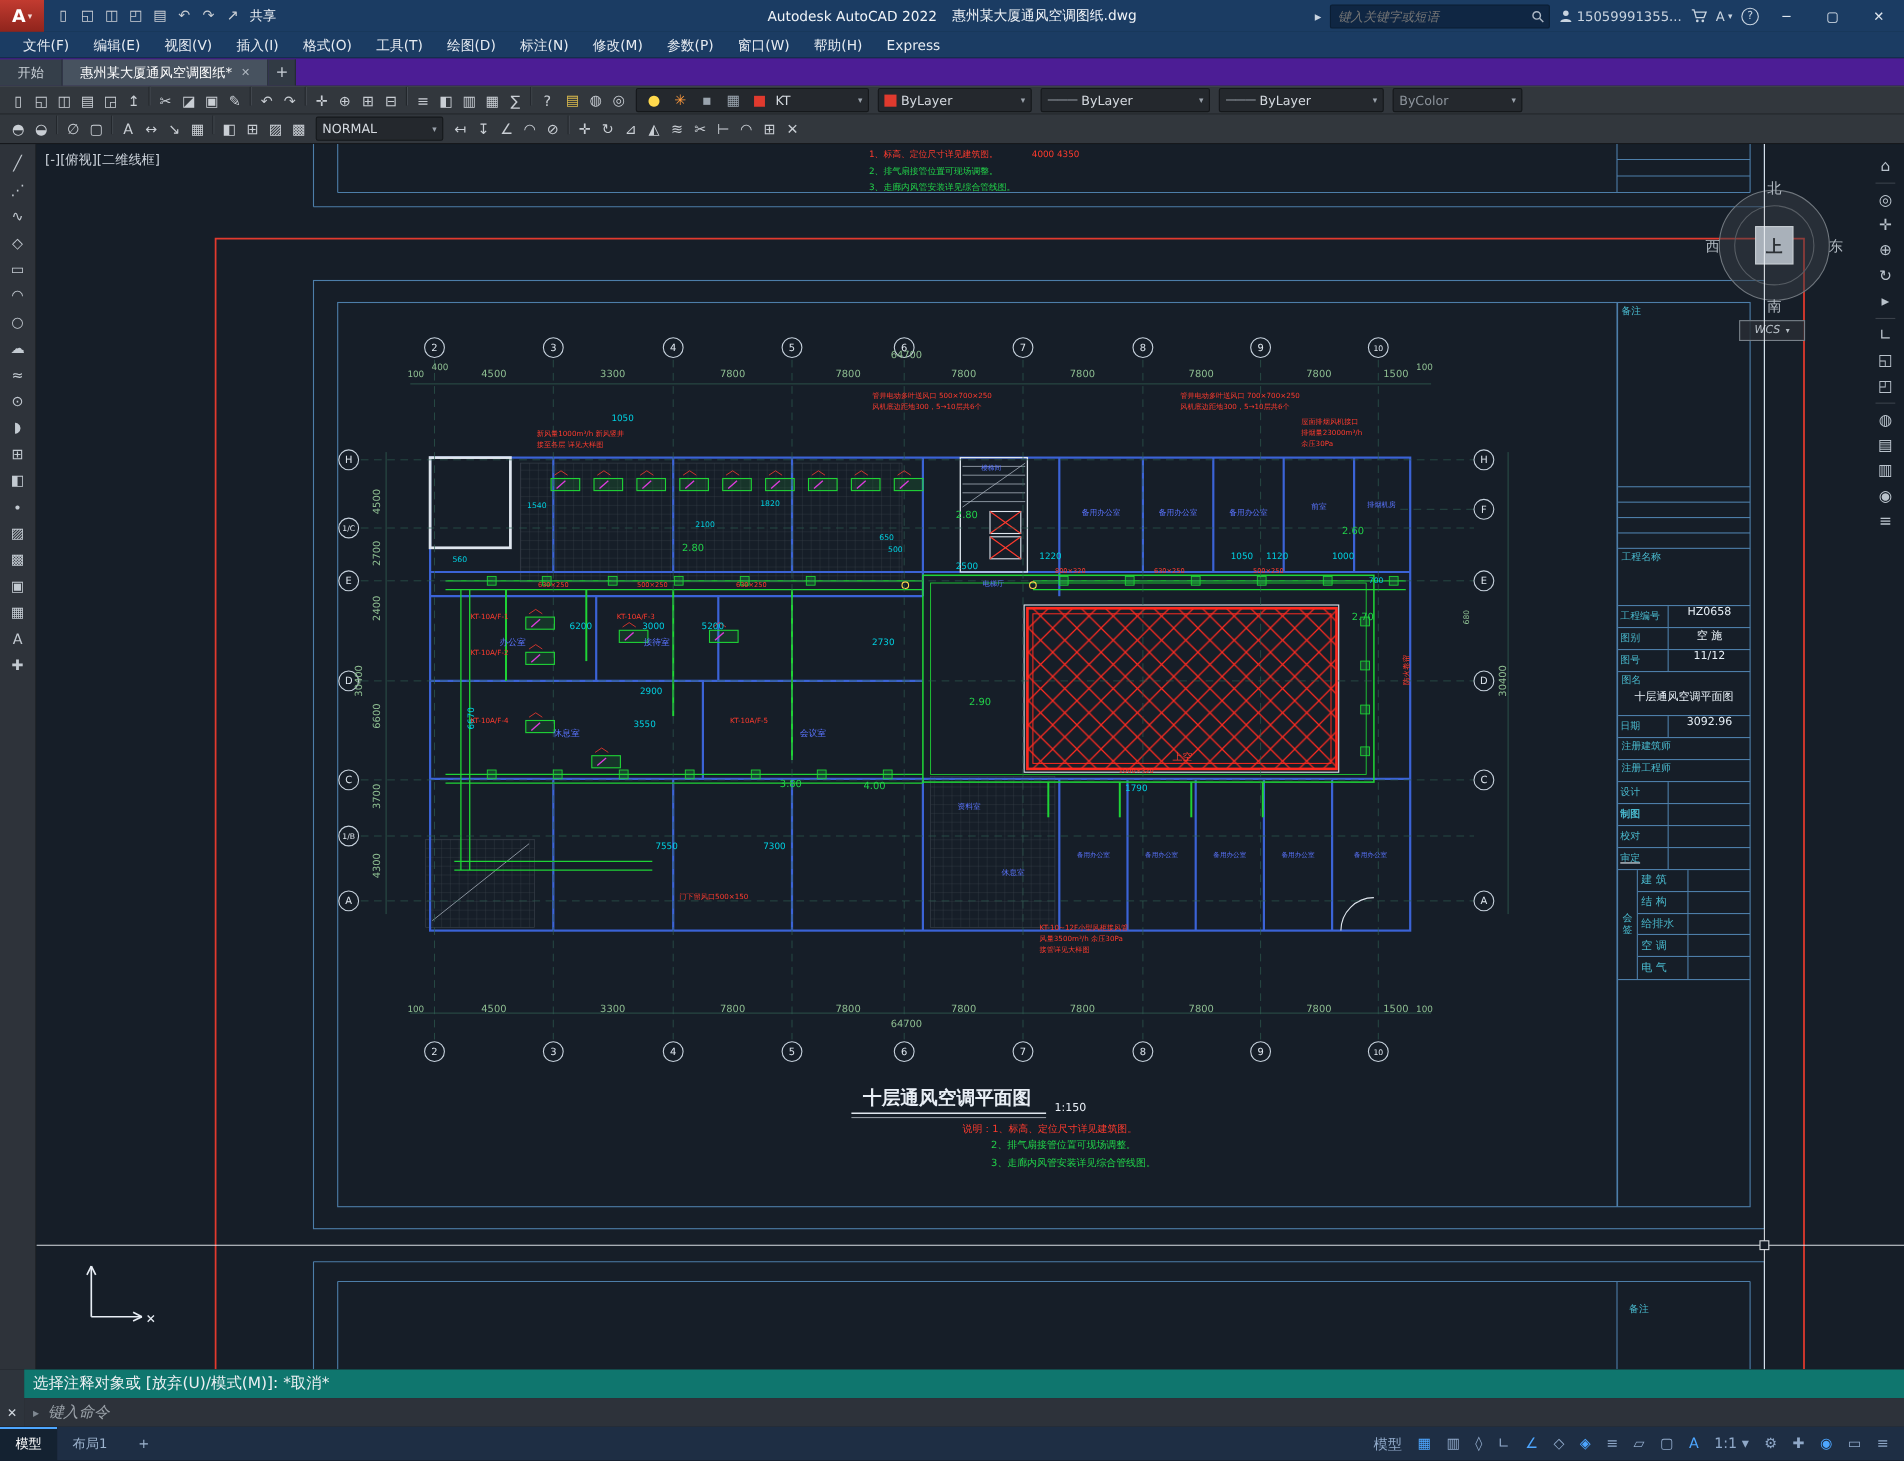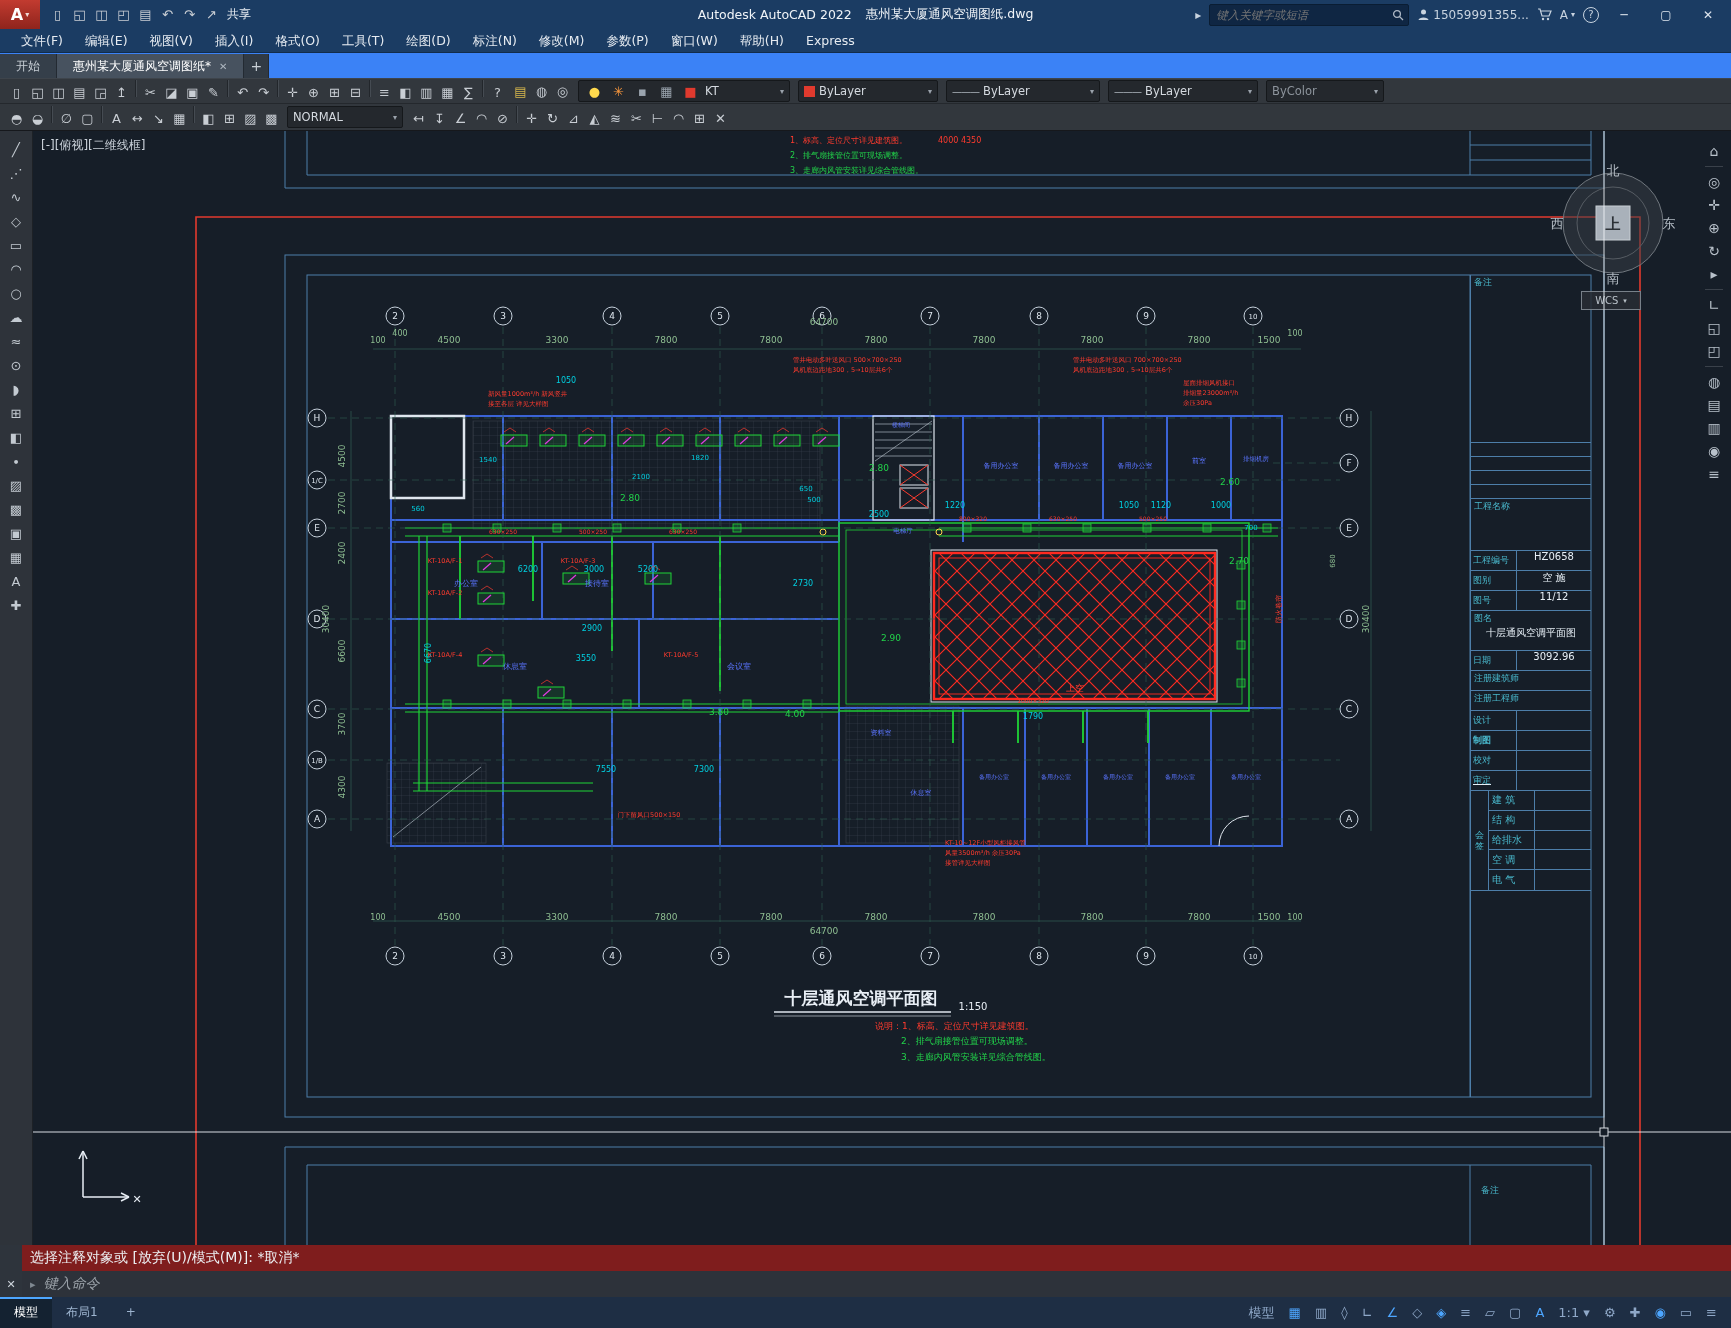--- a/index.html
+++ b/index.html
@@ -26,21 +26,21 @@
                     font-size:11.5px;font-family:inherit;font-style:italic;}
   .tb-mini{color:#c9d4e0;font-size:12px;display:flex;align-items:center;gap:3px;}
   .winbtn{width:34px;height:29px;display:flex;align-items:center;justify-content:center;
           color:#dfe6ee;font-size:12px;}
   
   #menubar{position:absolute;left:0;top:29px;width:1731px;height:24px;background:#1b3c63;
            border-bottom:1px solid #122c4a;display:flex;align-items:center;padding-left:10px;
            box-sizing:border-box;}
   .menu-item{color:#e6ebf1;font-size:12.5px;padding:0 11px;height:24px;line-height:24px;}
   
-  #tabbar{position:absolute;left:0;top:53px;width:1731px;height:25px;background:#3b82f6;
+  #tabbar{position:absolute;left:0;top:53px;width:1731px;height:25px;background:#4c1d95;
           display:flex;align-items:flex-end;}
   .ftab{height:24px;display:flex;align-items:center;padding:0 16px;font-size:12px;color:#c8cfd6;
         background:#353f4a;border-right:1px solid #232a32;gap:8px;}
   .ftab.active{background:#47525f;color:#fff;}
   .ftab .x{color:#aeb7c0;font-size:10px;}
   .newtab{width:24px;height:24px;display:flex;align-items:center;justify-content:center;
           color:#c8cfd6;font-size:14px;background:#313a44;border-right:1px solid #232a32;}
   
   .toolbar{position:absolute;left:0;width:1731px;background:#32373d;display:flex;align-items:center;
            padding:0 6px;box-sizing:border-box;gap:2px;white-space:nowrap;}
@@ -65,21 +65,21 @@
   #rightbar .tbi{font-size:14px;color:#b9c2cb;width:24px;height:20px;line-height:20px;}
   #rightbar .tbsep{width:18px;height:1px;background:#3a414a;border:none;margin:2px 0;}
   
   #canvas{position:absolute;left:33px;top:131px;width:1698px;height:1114px;background:#161e28;
           overflow:hidden;}
   #plan,#overlay{position:absolute;left:0;top:0;}
   #overlay{pointer-events:none;z-index:30;}
   #vp-label{position:absolute;left:8px;top:6px;color:#ccd3db;font-size:12px;z-index:20;}
   #wcs-badge{position:absolute;left:1548px;top:160px;width:58px;height:17px;border:1px solid #788089;
              background:rgba(40,45,52,.85);color:#b8c0c8;font-size:10px;display:flex;align-items:center;
-             justify-content:center;gap:5px;z-index:20;}
+             justify-content:center;gap:5px;z-index:20;font-style:italic;}
   #wcs-badge .caret{font-size:7px;}
   svg text{font-family:"DejaVu Sans","Liberation Sans",sans-serif;}
   .steel{stroke:#4d7ea9;fill:none;stroke-width:1;}
   .redline{stroke:#e23a2e;fill:none;stroke-width:1.6;}
   .wallg{stroke:#3b63d6;stroke-width:2;fill:none;}
   .wallw{stroke:#dfe6ee;fill:none;}
   .rung{stroke:#aab4bf;stroke-width:.7;}
   .ductg{stroke:#1fd436;fill:none;}
   .redx{stroke:#ff3b2e;stroke-width:1;fill:none;}
   .diml{stroke:#3f7a64;stroke-width:.5;}
@@ -106,21 +106,21 @@
   .cs-row{height:20px;border-bottom:1px solid #4d7ea9;display:flex;align-items:center;box-sizing:border-box;}
   .cs-row:last-child{border-bottom:none;}
   .cs-rl{width:46px;border-right:1px solid #4d7ea9;color:#49b8cc;font-size:10px;padding-left:3px;
          align-self:stretch;display:flex;align-items:center;box-sizing:border-box;}
   
   #cmd{position:absolute;left:0;top:1245px;width:1731px;height:52px;background:#24272c;}
   #cmd-grip{position:absolute;left:0;top:0;width:22px;height:52px;background:#2e343c;display:flex;
             align-items:flex-end;justify-content:center;padding-bottom:6px;box-sizing:border-box;
             color:#cfd6dd;font-size:11px;}
   #cmd-history{position:absolute;left:22px;top:0;width:1709px;height:26px;display:flex;align-items:center;
-               padding-left:8px;box-sizing:border-box;color:#eceff2;font-size:14px;background:#7f1d1d;}
+               padding-left:8px;box-sizing:border-box;color:#eceff2;font-size:14px;background:#0f766e;}
   #cmd-input{position:absolute;left:22px;top:26px;width:1709px;height:26px;display:flex;align-items:center;
              gap:8px;padding-left:8px;box-sizing:border-box;background:#2d323a;color:#9aa1a8;
              font-size:14px;font-style:italic;}
   #cmd-input .ico{font-style:normal;color:#7f8891;font-size:11px;}
   
   #statusbar{position:absolute;left:0;top:1297px;width:1731px;height:31px;background:#1e2e44;
              display:flex;align-items:center;box-sizing:border-box;color:#9db4cf;font-size:12px;}
   .sbtab{padding:0 14px;height:31px;line-height:31px;}
   .sbtab.active{background:#142231;color:#fff;box-shadow:inset 0 2px 0 #4da6ff;}
   #sb-right{margin-left:auto;display:flex;align-items:center;gap:2px;padding-right:8px;}

